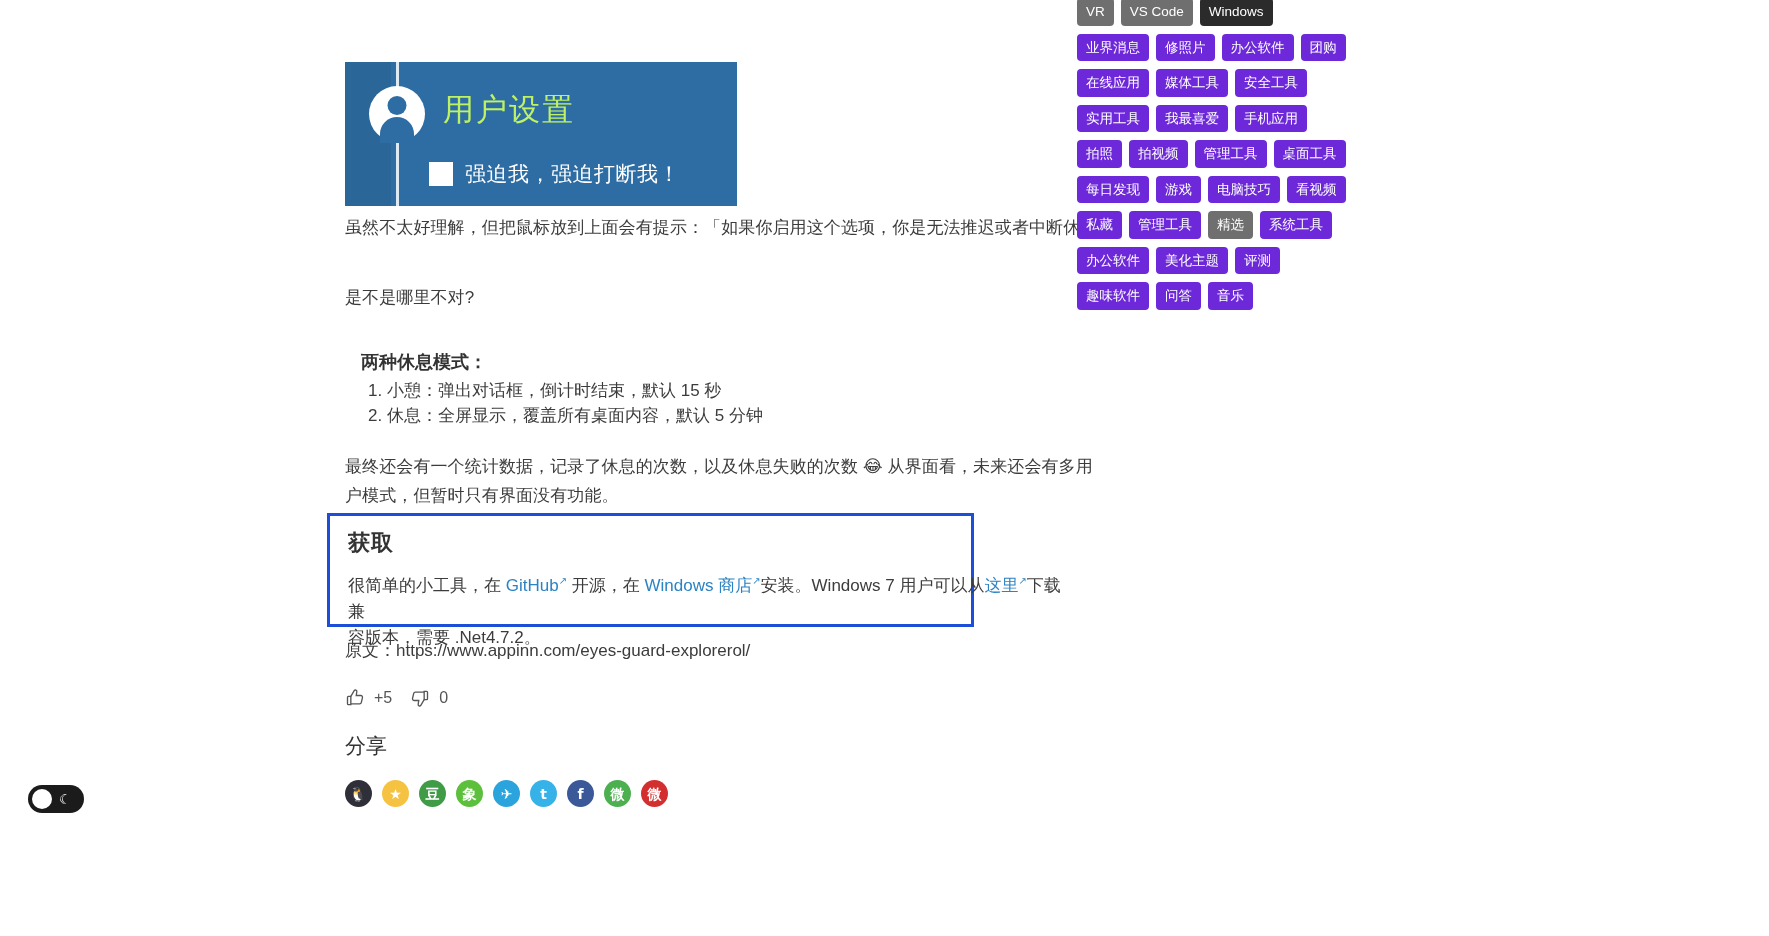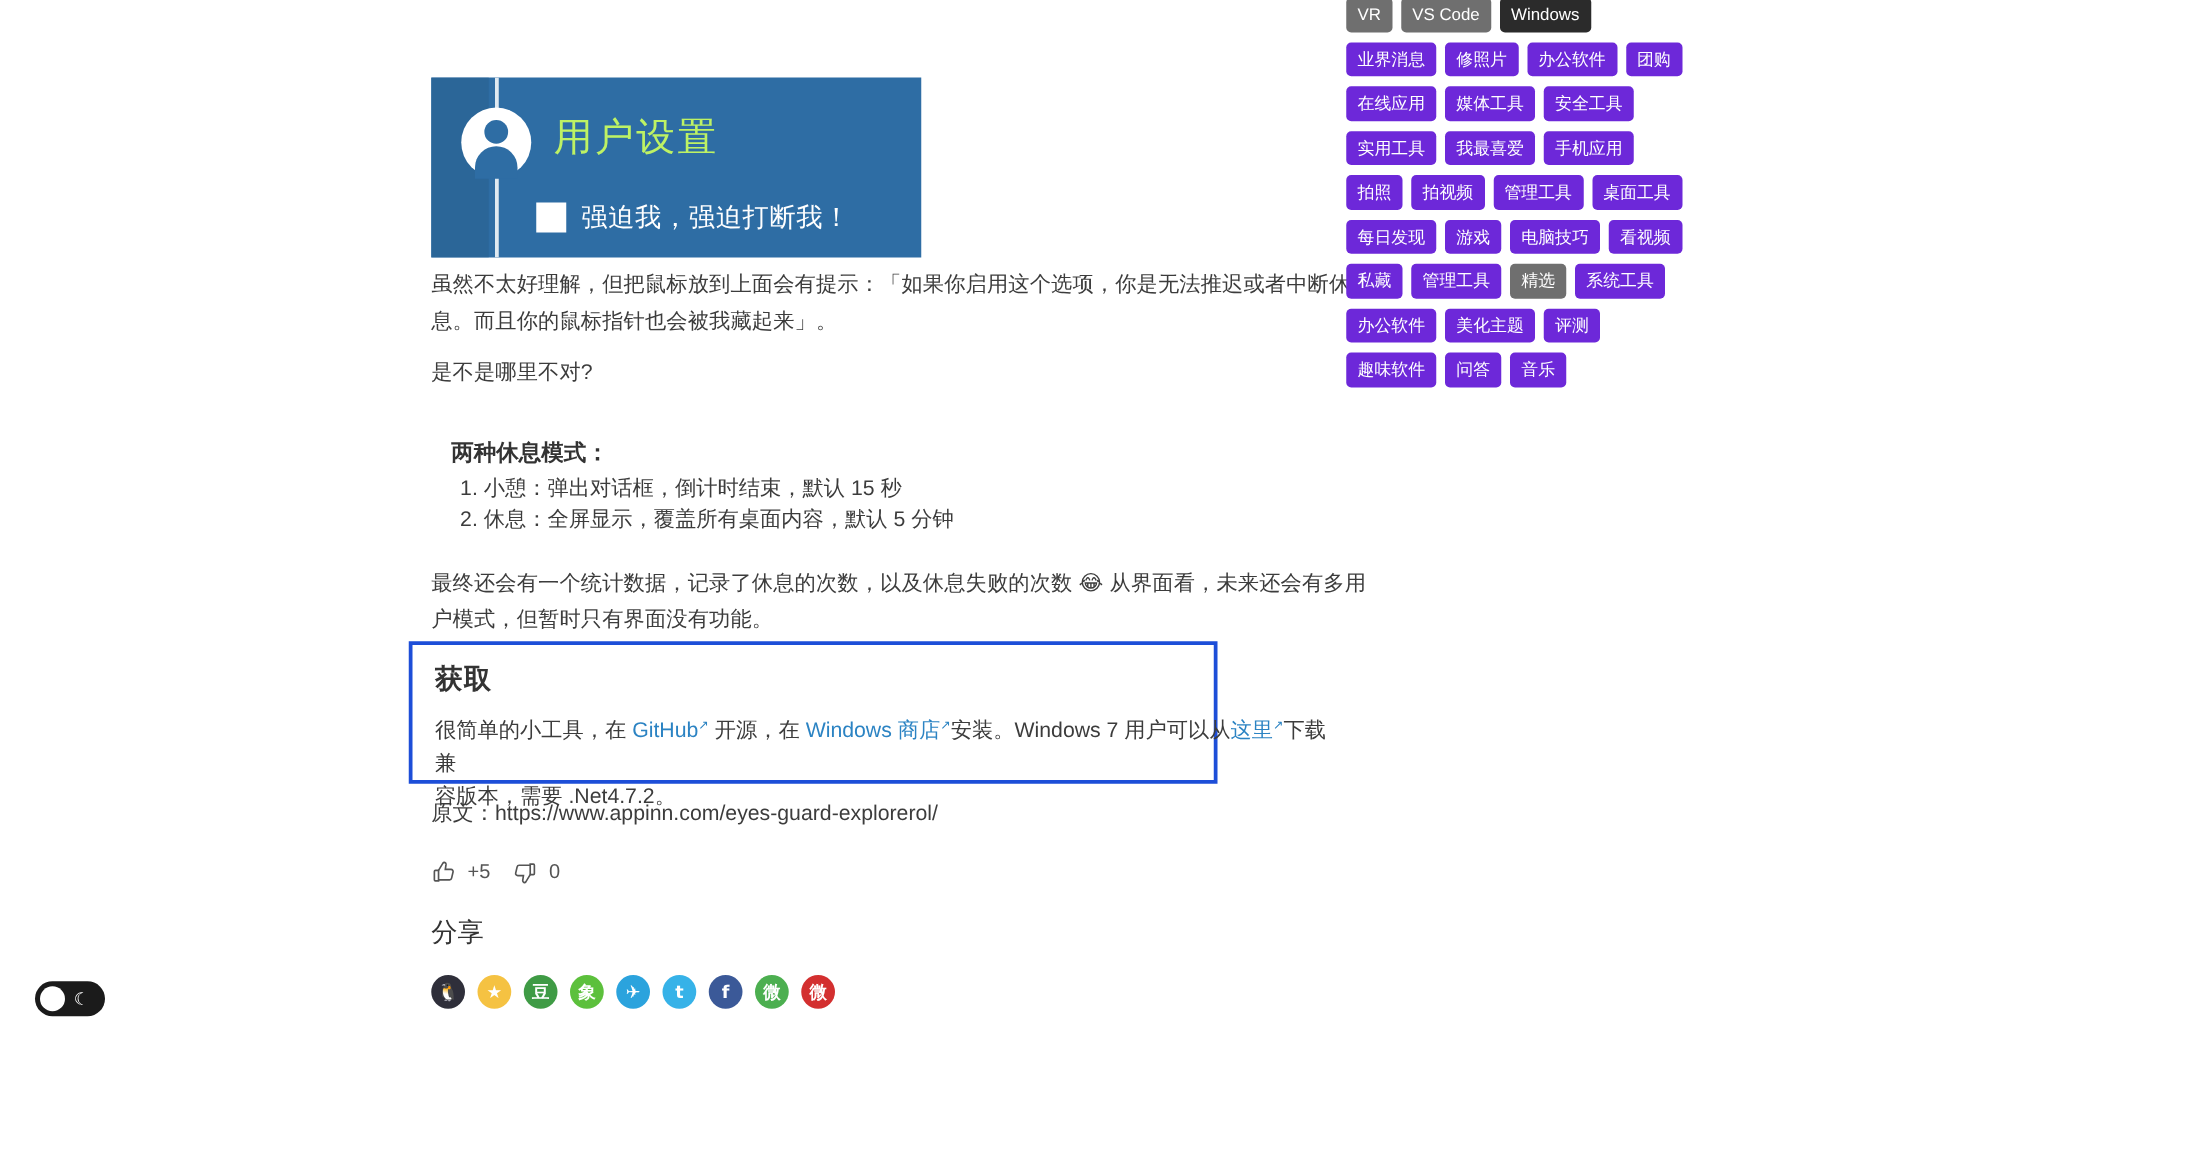--- a/index.html
+++ b/index.html
@@ -270,21 +270,20 @@
       <div class="head"></div>
       <div class="body"></div>
     </div>
     <div class="shot-title">用户设置</div>
     <div class="cbox"></div>
     <div class="clabel">强迫我，强迫打断我！</div>
   </div>
 
   <div style="position:absolute;left:345px;top:213px;width:740px;">
     <p class="para" style="margin-bottom:0;">虽然不太好理解，但把鼠标放到上面会有提示：「如果你启用这个选项，你是无法推迟或者中断休</p>
-    <p class="para" style="margin-bottom:0;">息。而且你的鼠标指针也会被我藏起来」。</p>
   </div>
 
   <p class="para" style="position:absolute;left:345px;top:283px;margin:0;">是不是哪里不对?</p>
 
   <h3 class="sub" style="position:absolute;left:345px;top:334px;">两种休息模式：</h3>
 
   <ol class="olist">
     <li>小憩：弹出对话框，倒计时结束，默认 15 秒</li>
     <li>休息：全屏显示，覆盖所有桌面内容，默认 5 分钟</li>
   </ol>

